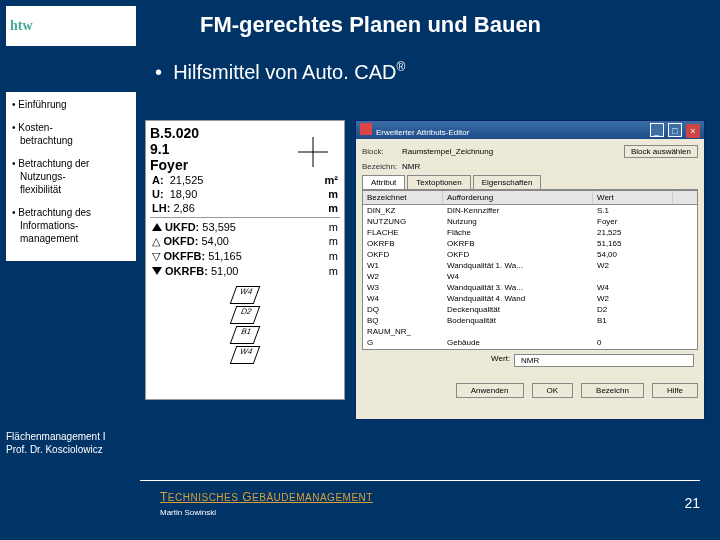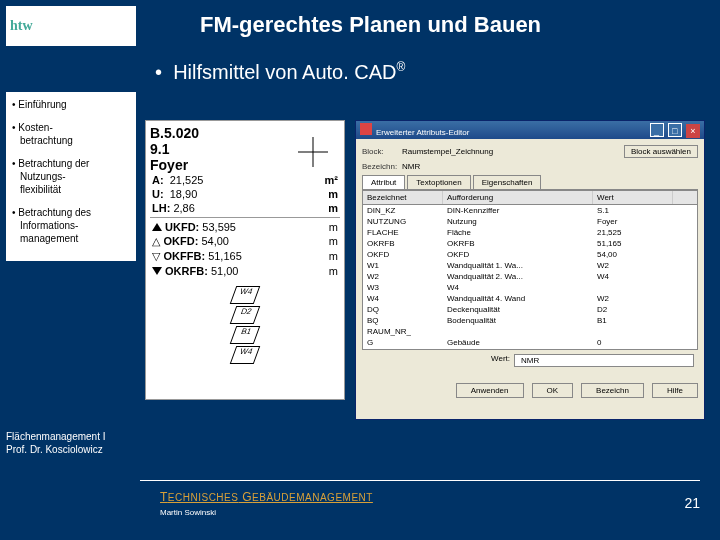--- a/index.html
+++ b/index.html
@@ -190,25 +190,25 @@
             <div class="th2">OKFD</div>
             <div class="th3">54,00</div>
           </div>
           <div class="table-row">
             <div class="th1">W1</div>
             <div class="th2">Wandqualität 1. Wa...</div>
             <div class="th3">W2</div>
           </div>
           <div class="table-row">
             <div class="th1">W2</div>
-            <div class="th2">Wandqualität 2. Wa...</div>
             <div class="th3">W4</div>
           </div>
           <div class="table-row">
             <div class="th1">W3</div>
+            <div class="th2">Wandqualität 3. Wa...</div>
             <div class="th3">W4</div>
           </div>
           <div class="table-row">
             <div class="th1">W4</div>
             <div class="th2">Wandqualität 4. Wand</div>
             <div class="th3">W2</div>
           </div>
           <div class="table-row">
             <div class="th1">DQ</div>
             <div class="th2">Deckenqualität</div>

